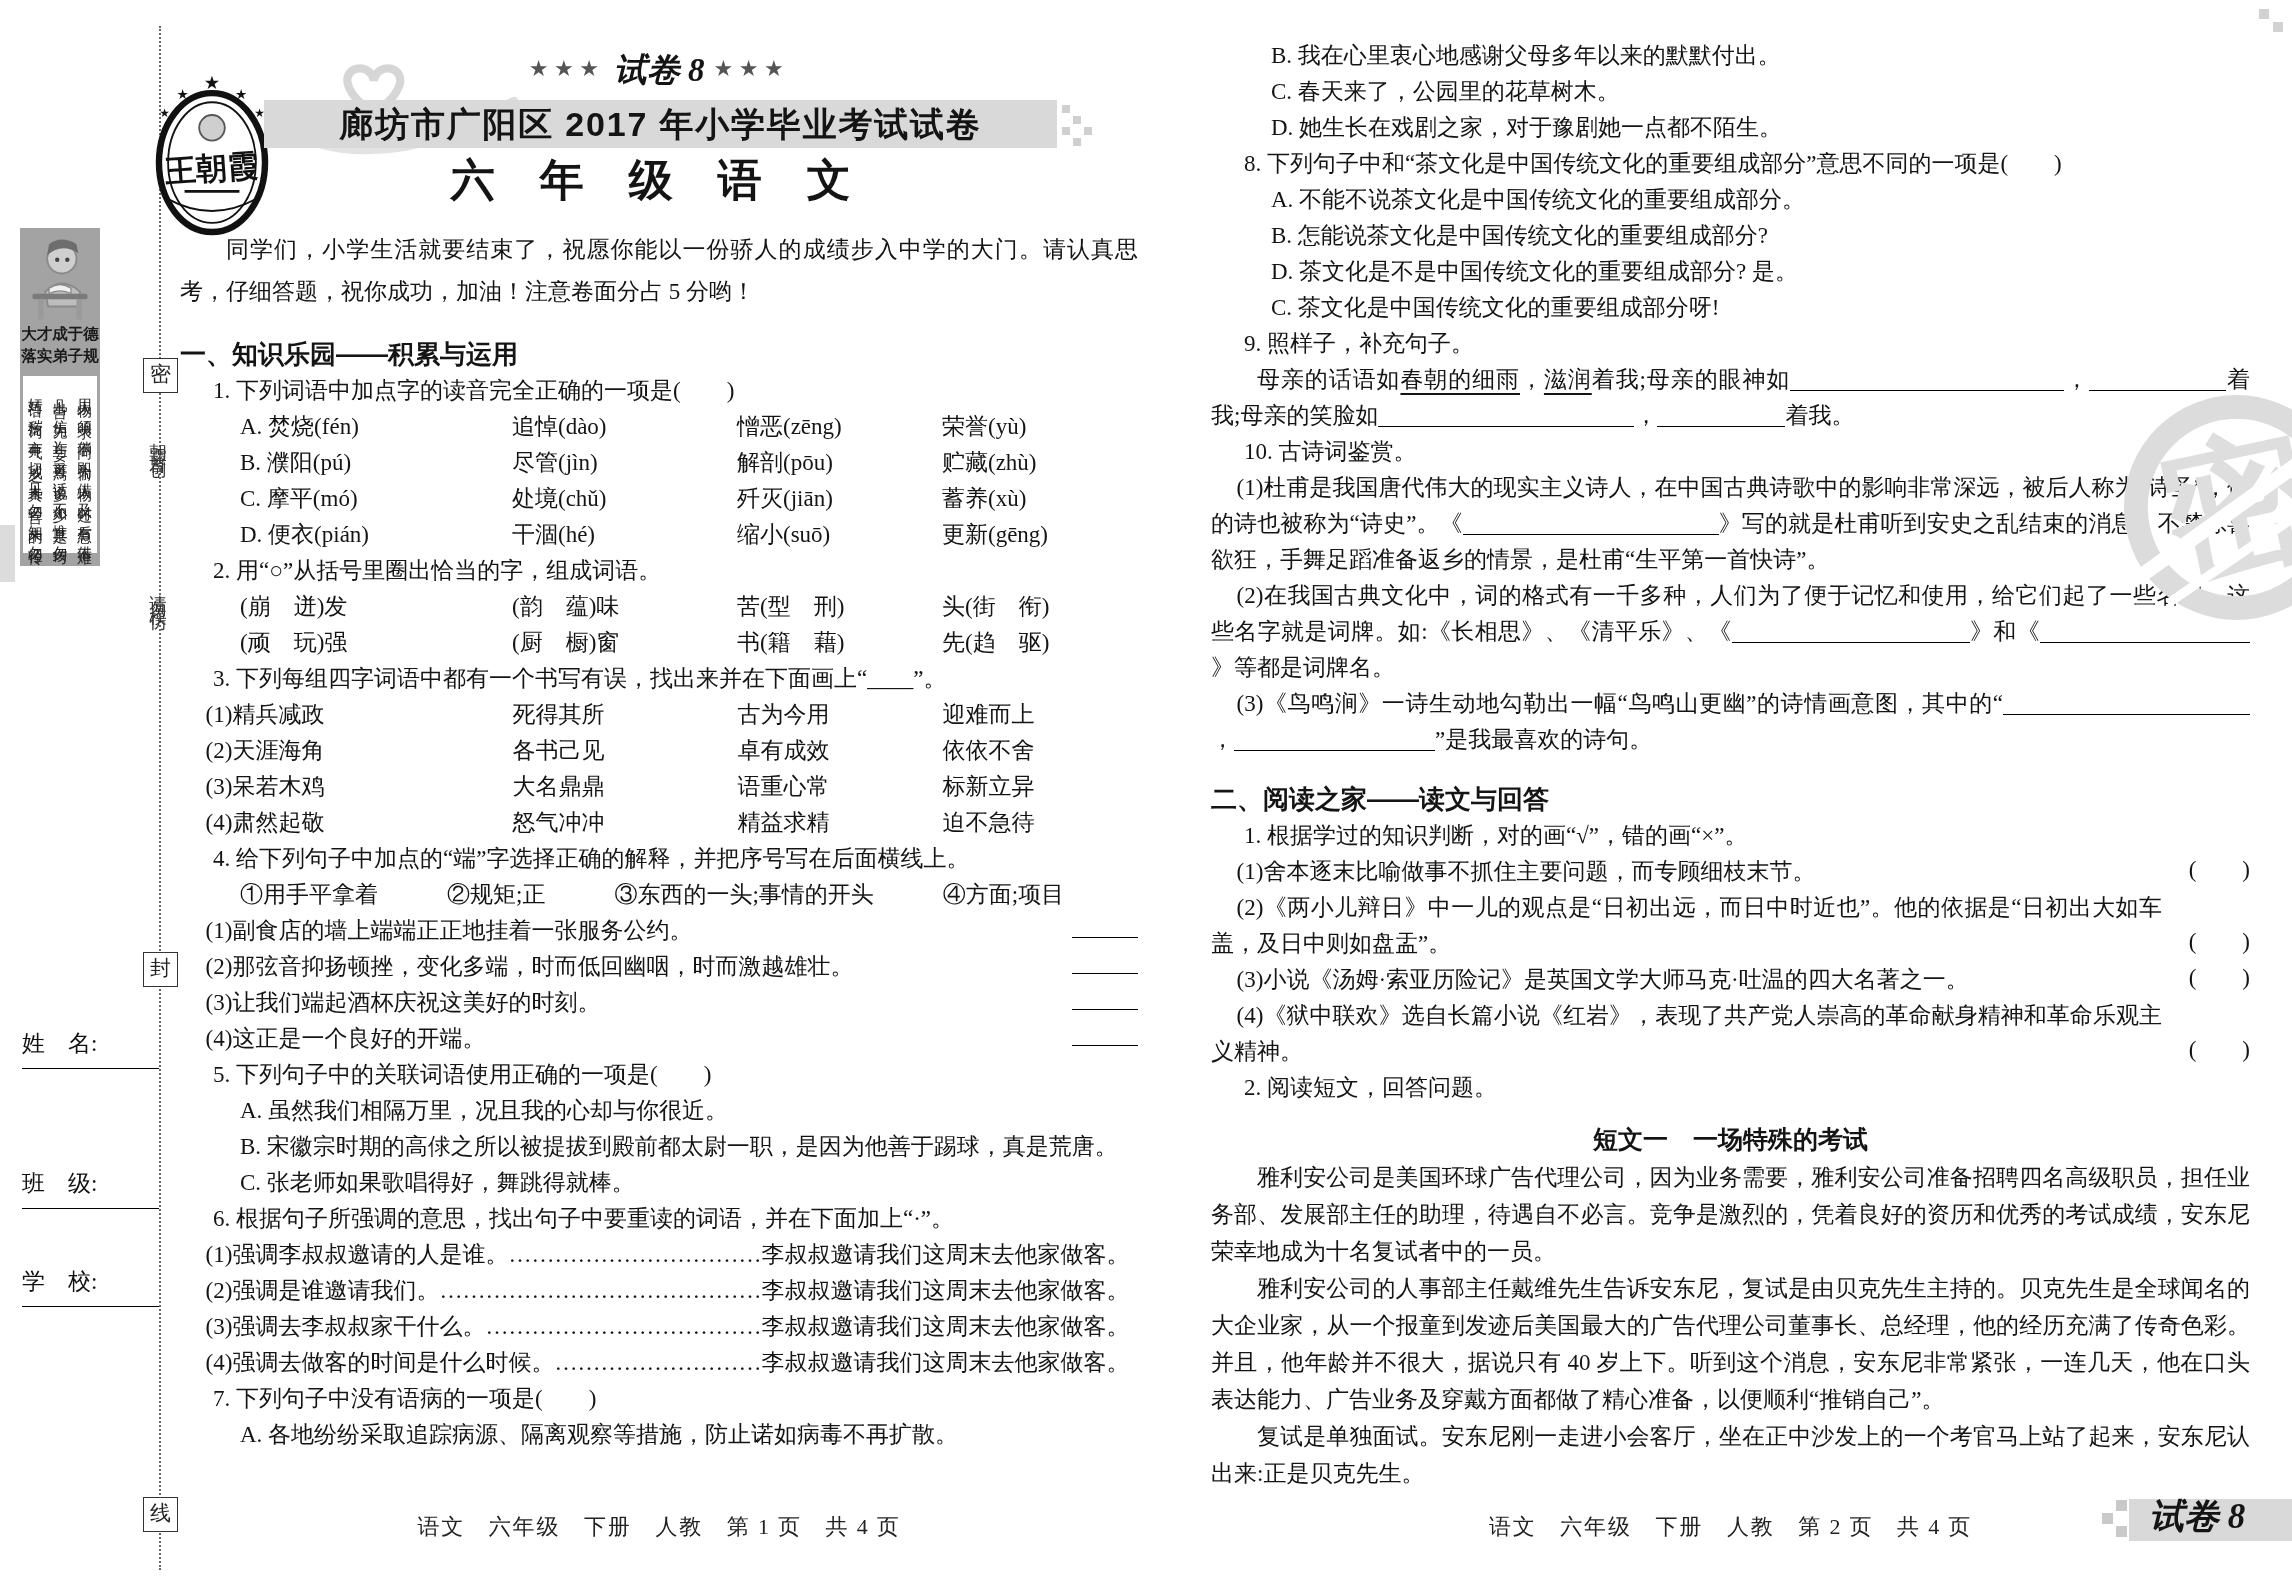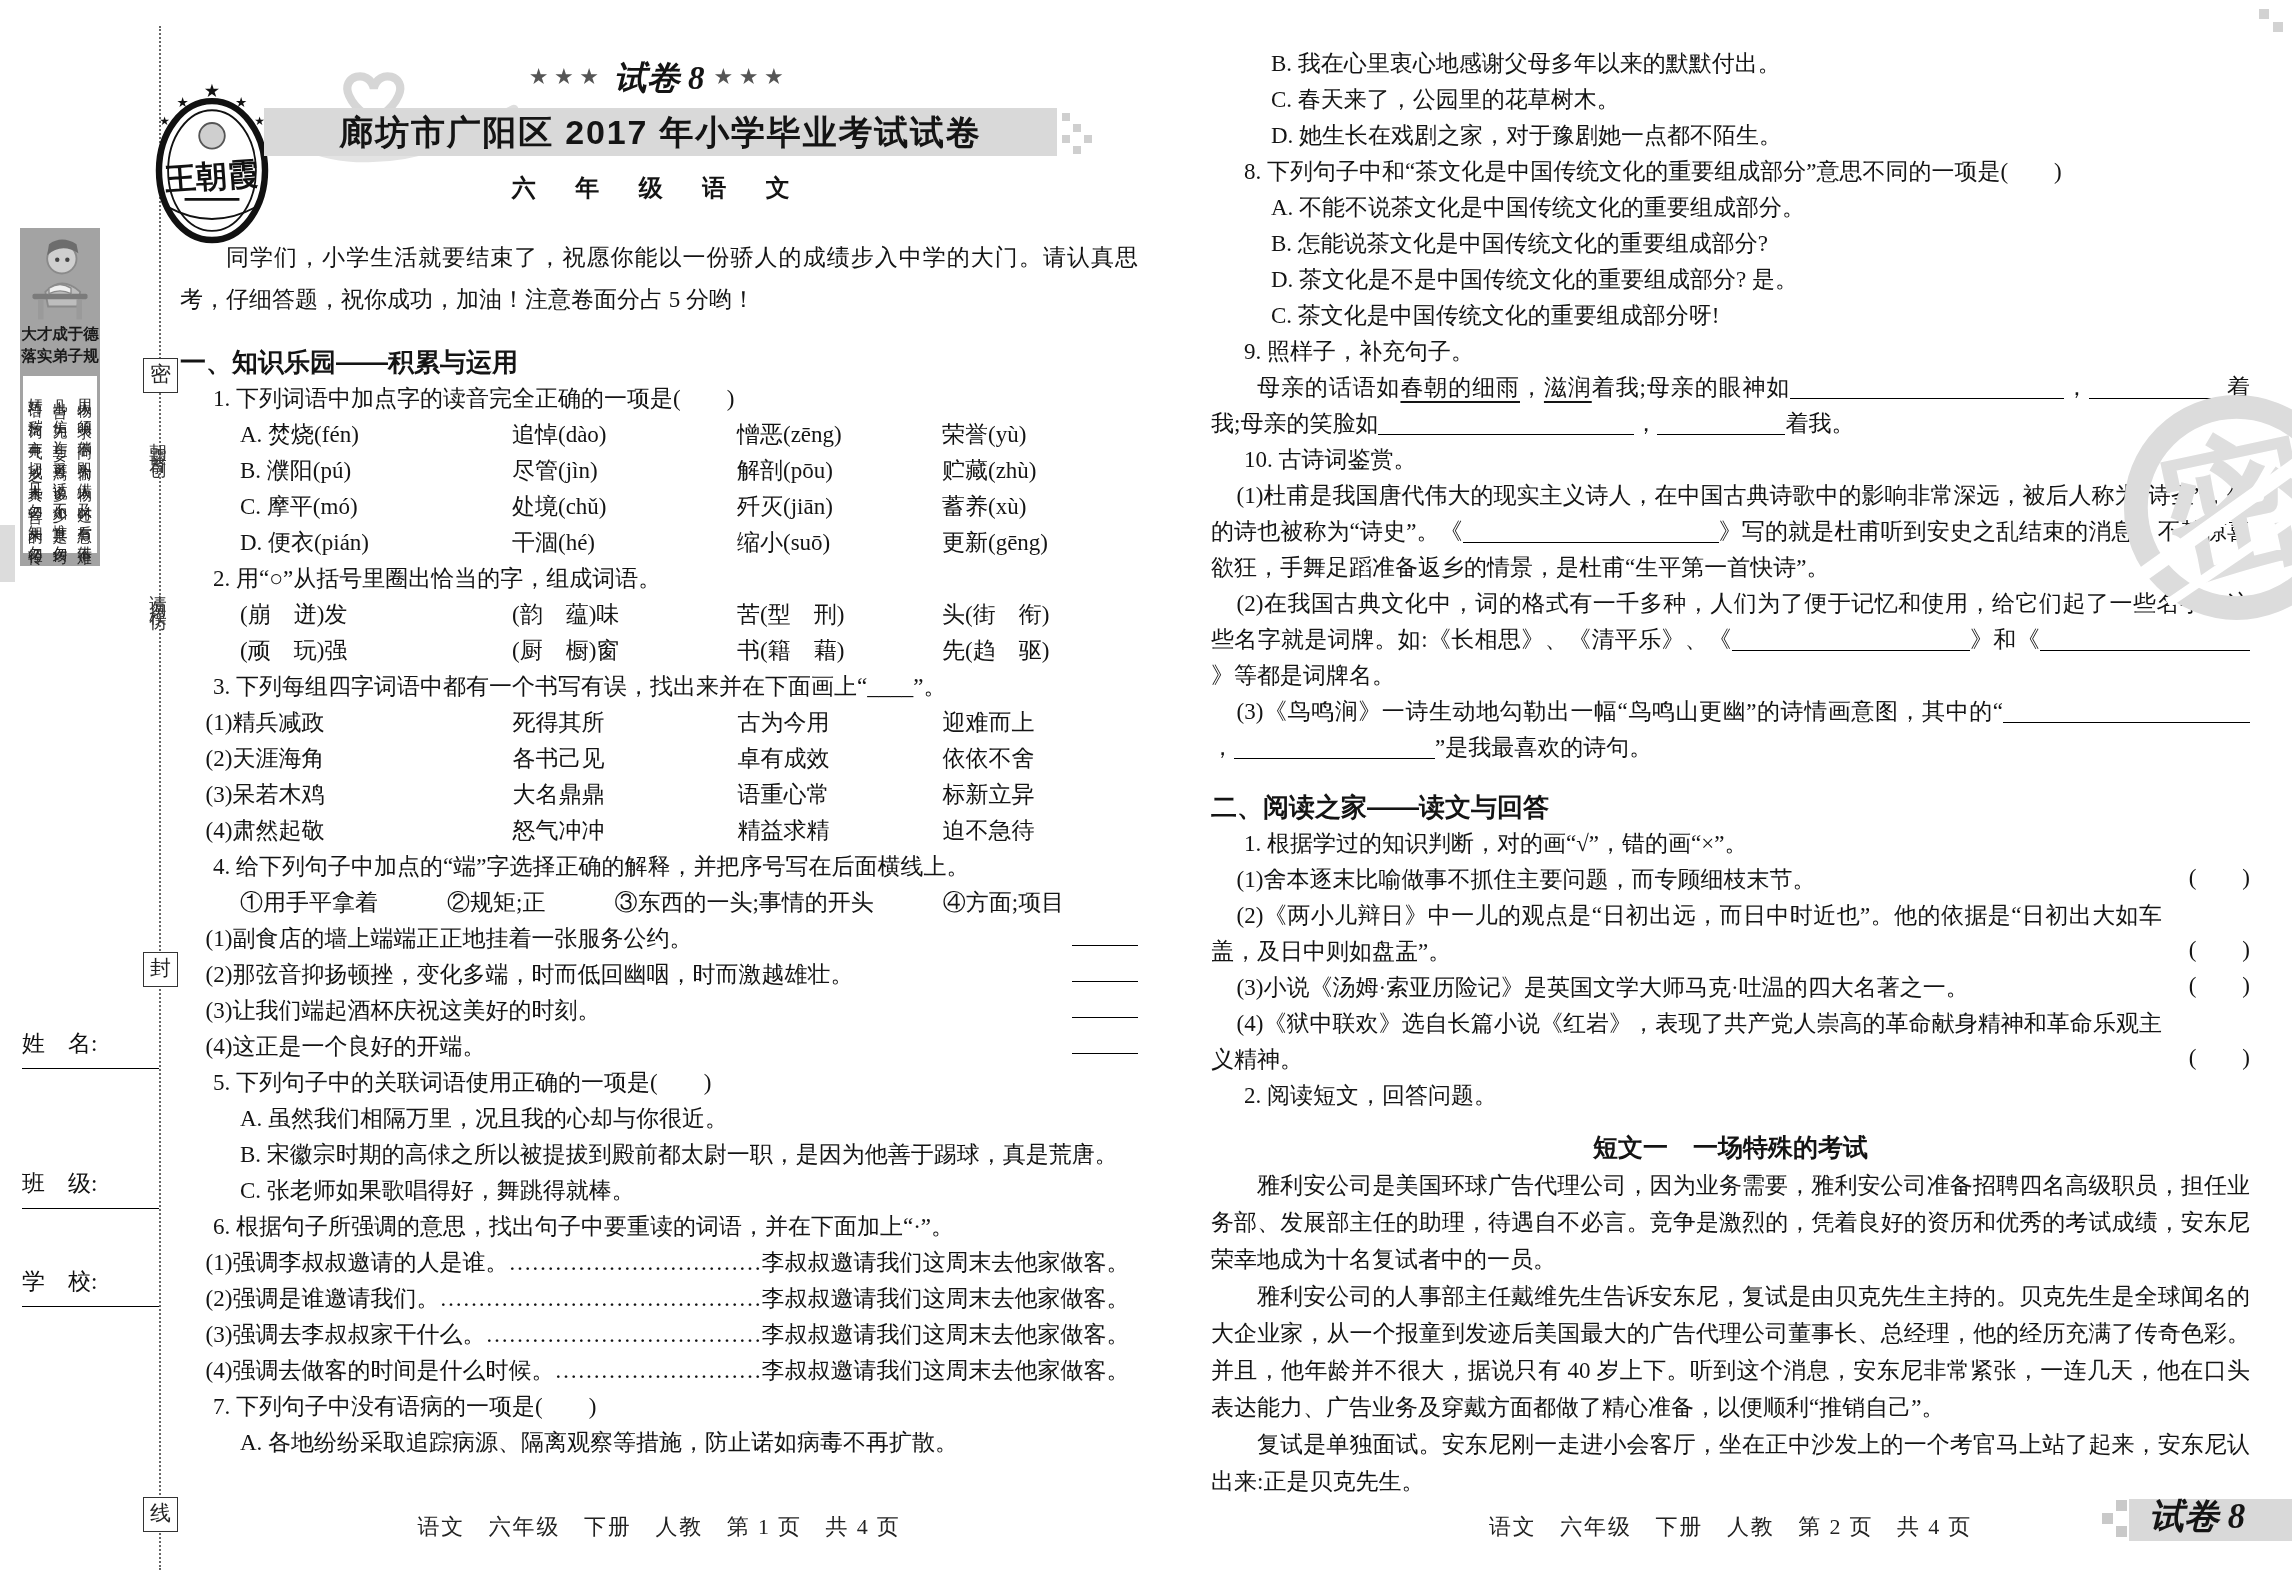--- a/index.html
+++ b/index.html
@@ -24,38 +24,38 @@
   
   .bind-line{position:absolute;left:159px;top:25.6px;height:1544px;border-left:2.7px dotted #666;}
   .bind-seal{position:absolute;left:143px;width:33px;height:33px;border:1.8px solid #333;background:#fff;
              font-size:21px;line-height:31px;text-align:center;color:#222;}
   .seal-1{top:358px;} .seal-2{top:952px;} .seal-3{top:1497px;}
   .bind-note{position:absolute;left:146px;writing-mode:vertical-rl;text-orientation:upright;
              font-size:17.4px;letter-spacing:6.4px;color:#333;}
   .note-1{top:429px;} .note-2{top:581px;}
 
   
-  .page{position:absolute;top:46px;font-size:23px;line-height:36px;}
+  .page{position:absolute;top:38px;font-size:23px;line-height:36px;}
   .page-left{left:180px;width:958px;}
   .page-right{left:1211px;width:1039px;}
 
   
   .hdr{position:relative;}
   .heart-deco{position:absolute;left:105px;top:0;}
   .logo{position:absolute;left:-32px;top:20px;}
   .stars-line{text-align:center;margin:12.8px 0 7.3px;white-space:nowrap;}
   .stars{color:#555;font-size:22px;letter-spacing:5.5px;vertical-align:5.5px;}
   .paper-no{font-weight:bold;font-style:italic;font-size:33px;margin:0 9.1px;}
   .banner{position:relative;margin-left:84px;width:793px;height:48px;background:#d9d9d9;
           text-align:center;font-family:"Liberation Sans","DejaVu Sans",sans-serif;
           font-weight:bold;font-size:34px;line-height:48px;letter-spacing:1.8px;}
   .dither{position:absolute;width:8.2px;height:8.2px;background:#cfcfcf;}
   .d1{right:-12.8px;top:5.5px;} .d2{right:-24px;top:16.4px;} .d3{right:-12.8px;top:27.4px;} .d4{right:-35px;top:27.4px;} .d5{right:-24px;top:38px;}
   .subtitle{text-align:center;font-family:"Liberation Sans","DejaVu Sans",sans-serif;
-            font-weight:bold;font-size:24px;letter-spacing:16.4px;margin-top:14.6px;}
+            font-weight:bold;font-size:44px;letter-spacing:16.4px;margin-top:14.6px;}
 
   .intro{margin:31px 0 0;text-indent:2em;font-size:23px;line-height:42px;text-align:justify;}
 
   .sec-title{margin-top:22px;font-family:"Liberation Sans","DejaVu Sans",sans-serif;
              font-weight:bold;font-size:26px;line-height:38px;}
   .stem{text-indent:33px;text-align:justify;}
   .opt{margin-left:60px;}
   .meanings{margin-left:60px;}
   .q-item{text-indent:25.6px;text-align:justify;}
   .ans-line .ans-blank{float:right;width:66px;height:24px;border-bottom:1.8px solid #000;}

